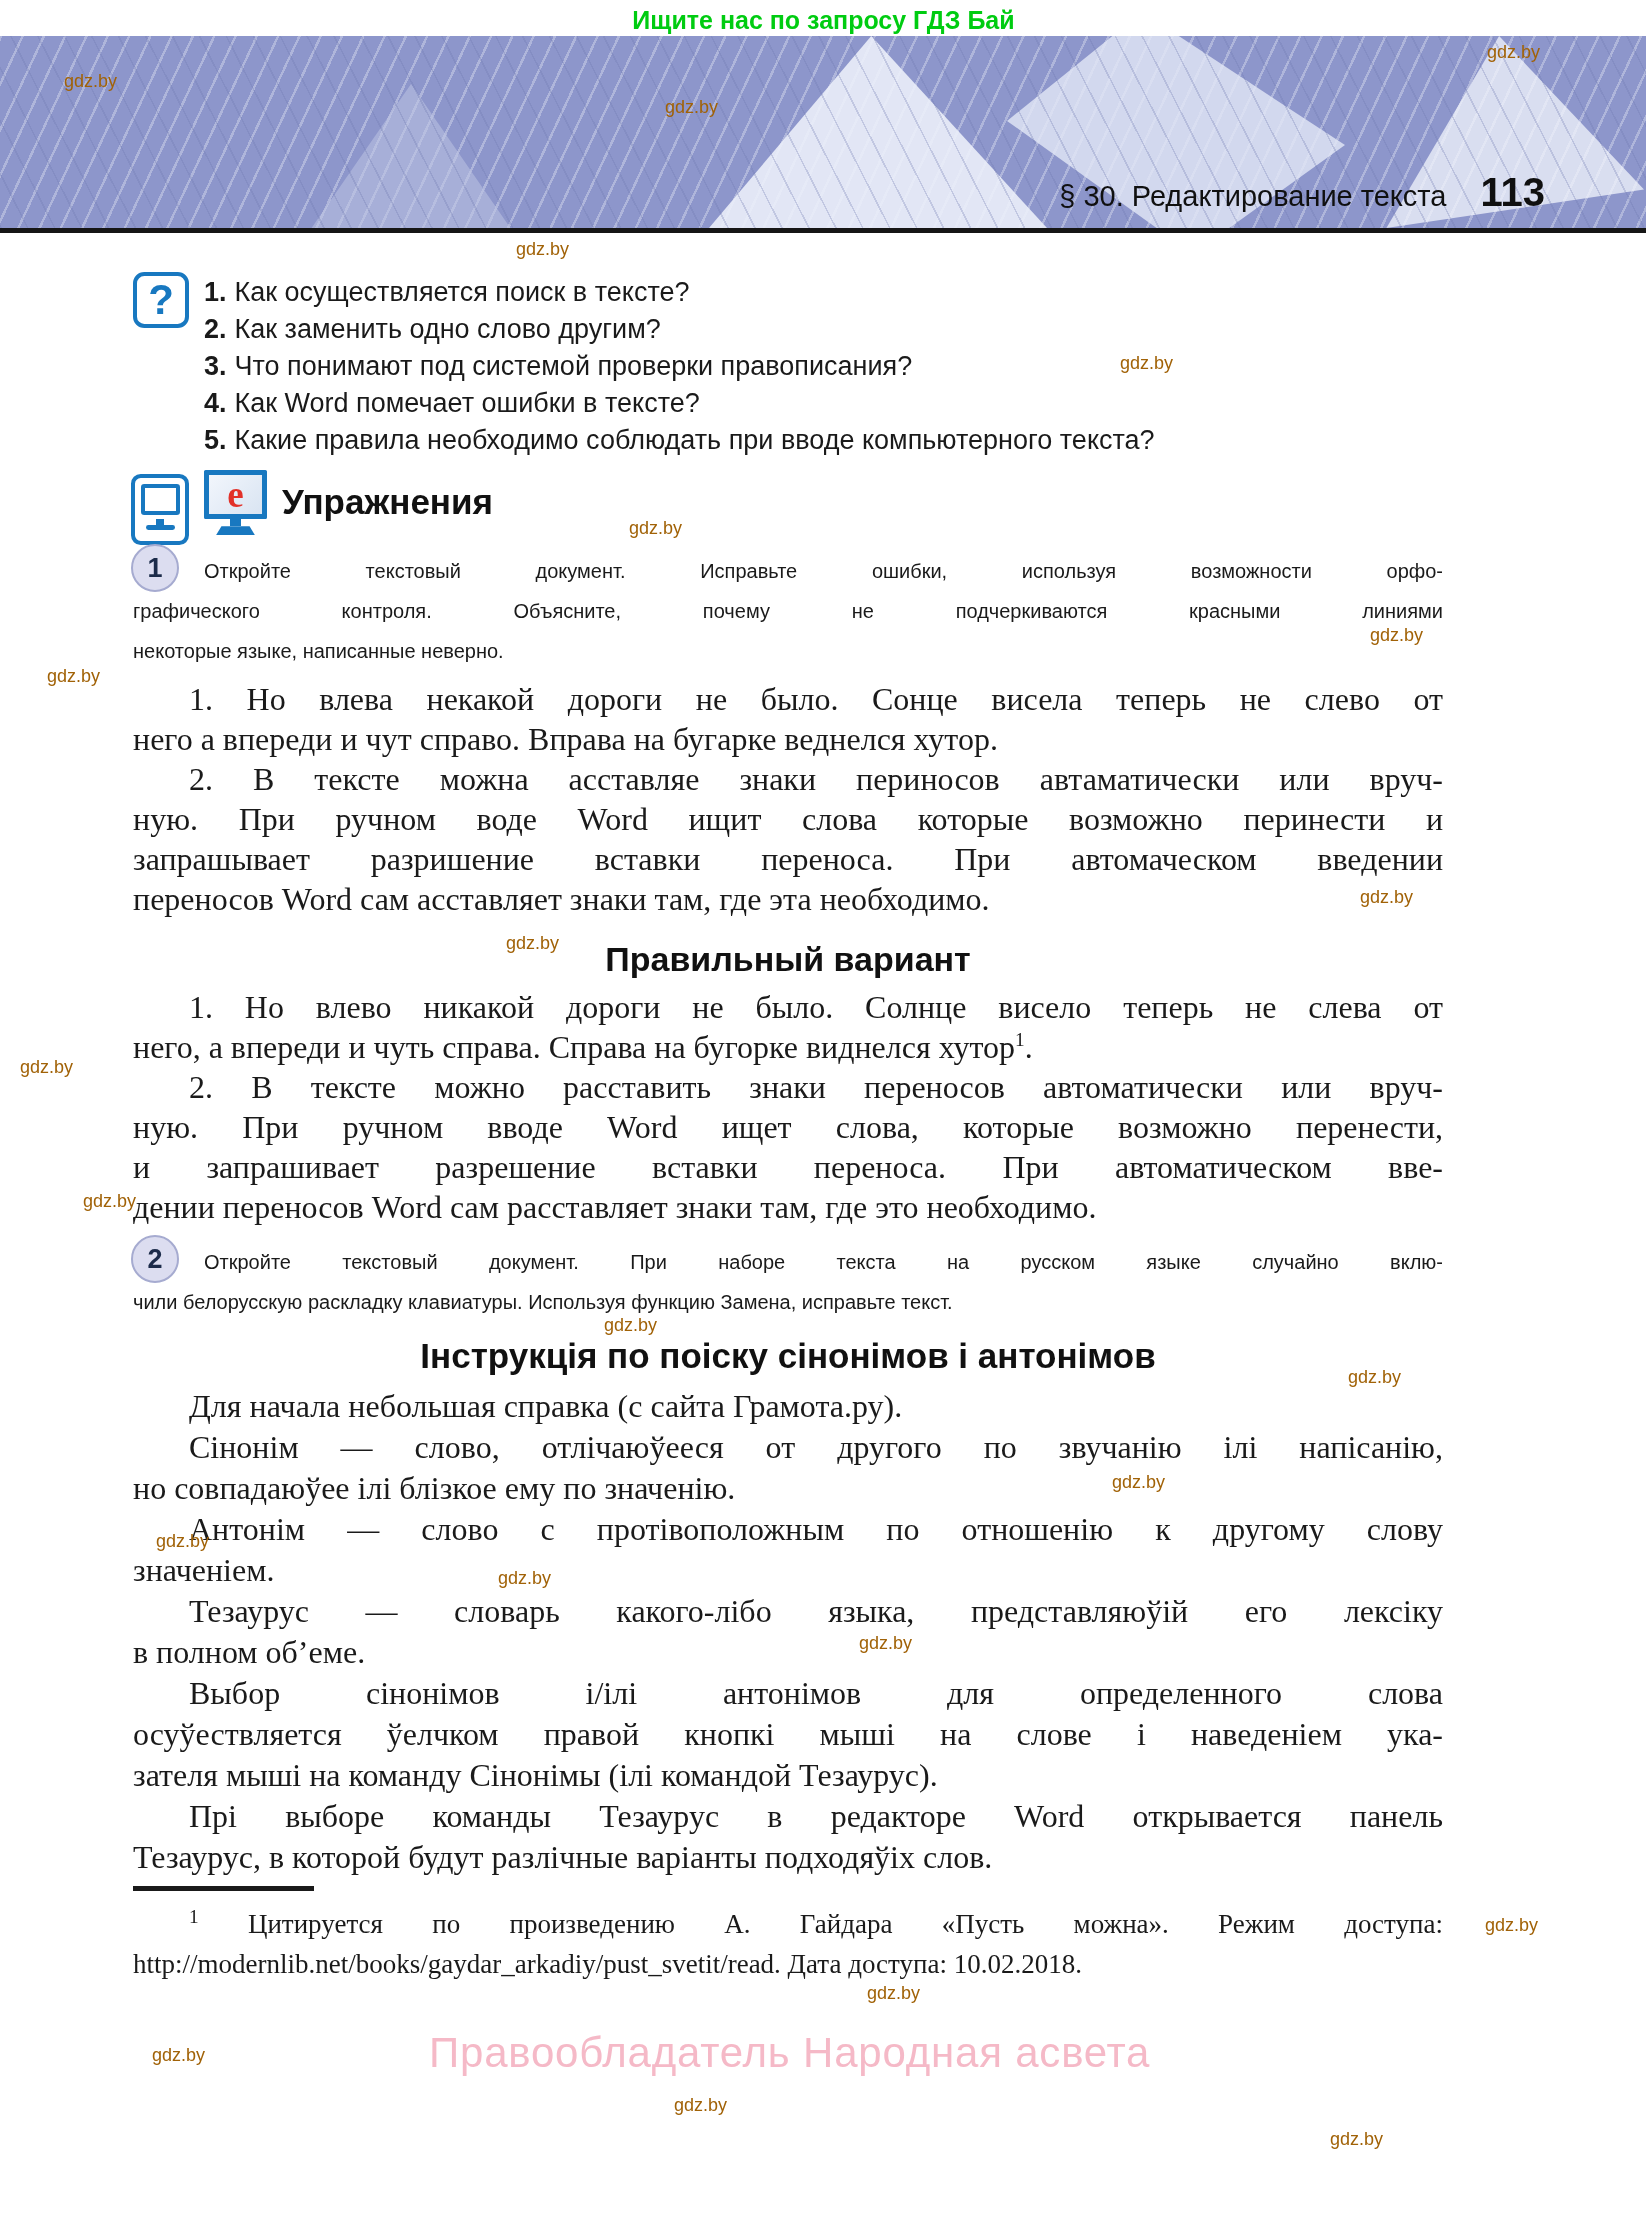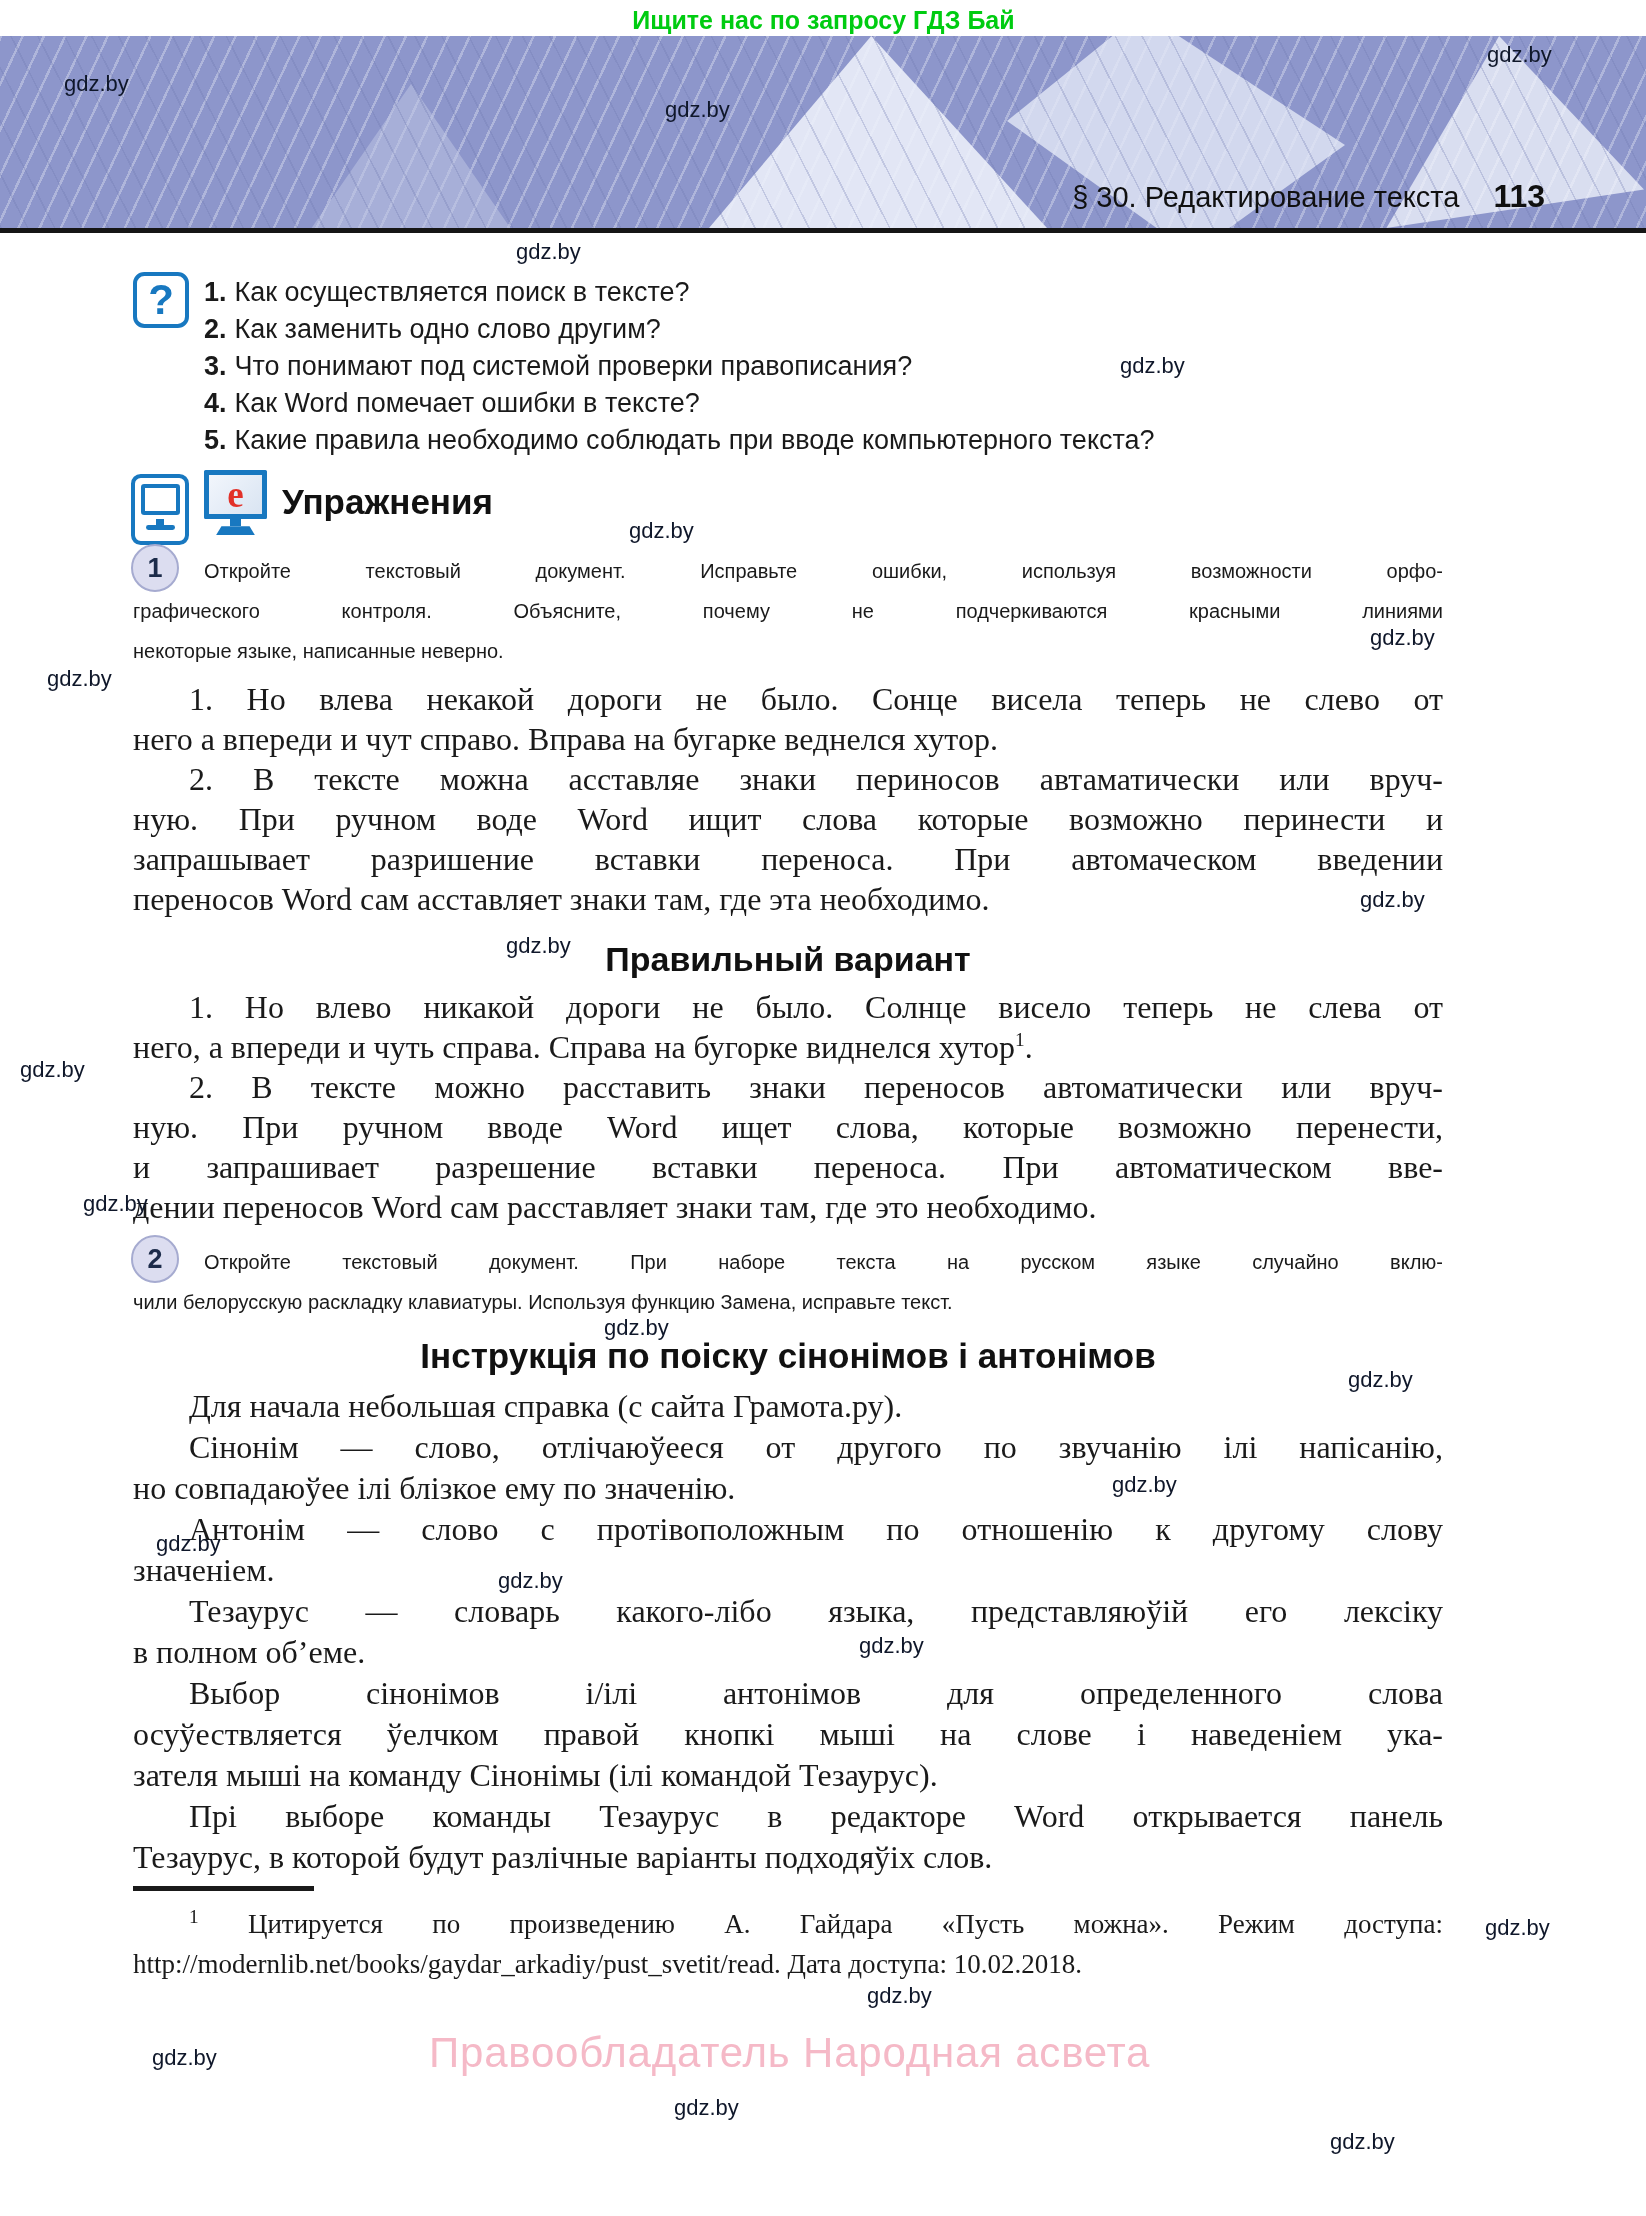--- a/index.html
+++ b/index.html
@@ -18,25 +18,25 @@
      background:repeating-linear-gradient(63deg, rgba(110,120,175,.28) 0 1.6px, rgba(255,255,255,0) 1.6px 24px);}
   .band .tri1{position:absolute;left:709px;top:0;width:338px;height:192px;background:rgba(238,241,250,.88);
      clip-path:polygon(48% 0,100% 100%,0 100%);}
   .band .tri2{position:absolute;left:1007px;top:-24px;width:338px;height:242px;background:rgba(228,232,246,.80);
      clip-path:polygon(40% 0,100% 55%,55% 100%,0 45%);}
   .band .tri3{position:absolute;left:1322px;top:0;width:322px;height:192px;background:rgba(243,245,252,.75);
      clip-path:polygon(55% 0,100% 80%,20% 100%);}
   .band .tri4{position:absolute;left:266px;top:48px;width:290px;height:210px;background:rgba(190,197,228,.55);
      clip-path:polygon(50% 0,100% 100%,0 100%);}
   .band-title{position:absolute;right:102px;bottom:13px;font-size:29px;color:#101010;white-space:nowrap;}
-  .band-title .pagenum{font-weight:bold;font-size:32px;margin-left:34px;}
+  .band-title .pagenum{font-weight:bold;font-size:40px;margin-left:34px;}
   .rule{position:absolute;left:0;top:228px;width:1647px;height:4.8px;background:#161616;}
 
   
-  .wm{position:absolute;font-size:22px;color:#0f172a;white-space:nowrap;}
+  .wm{position:absolute;font-size:18px;color:#a16207;white-space:nowrap;}
 
   
   .qbox{position:absolute;left:133px;top:272px;width:48px;height:48px;border:4.8px solid #1878c0;
         border-radius:11.3px;display:flex;align-items:center;justify-content:center;background:#fff;}
   .qmark{color:#1878c0;font-weight:bold;font-size:42px;line-height:1;}
   .questions{position:absolute;left:204px;top:274px;width:1241px;font-size:27px;line-height:37px;}
   .qrow{white-space:nowrap;}
   .qnum{font-weight:bold;margin-right:8px;}
 
   

